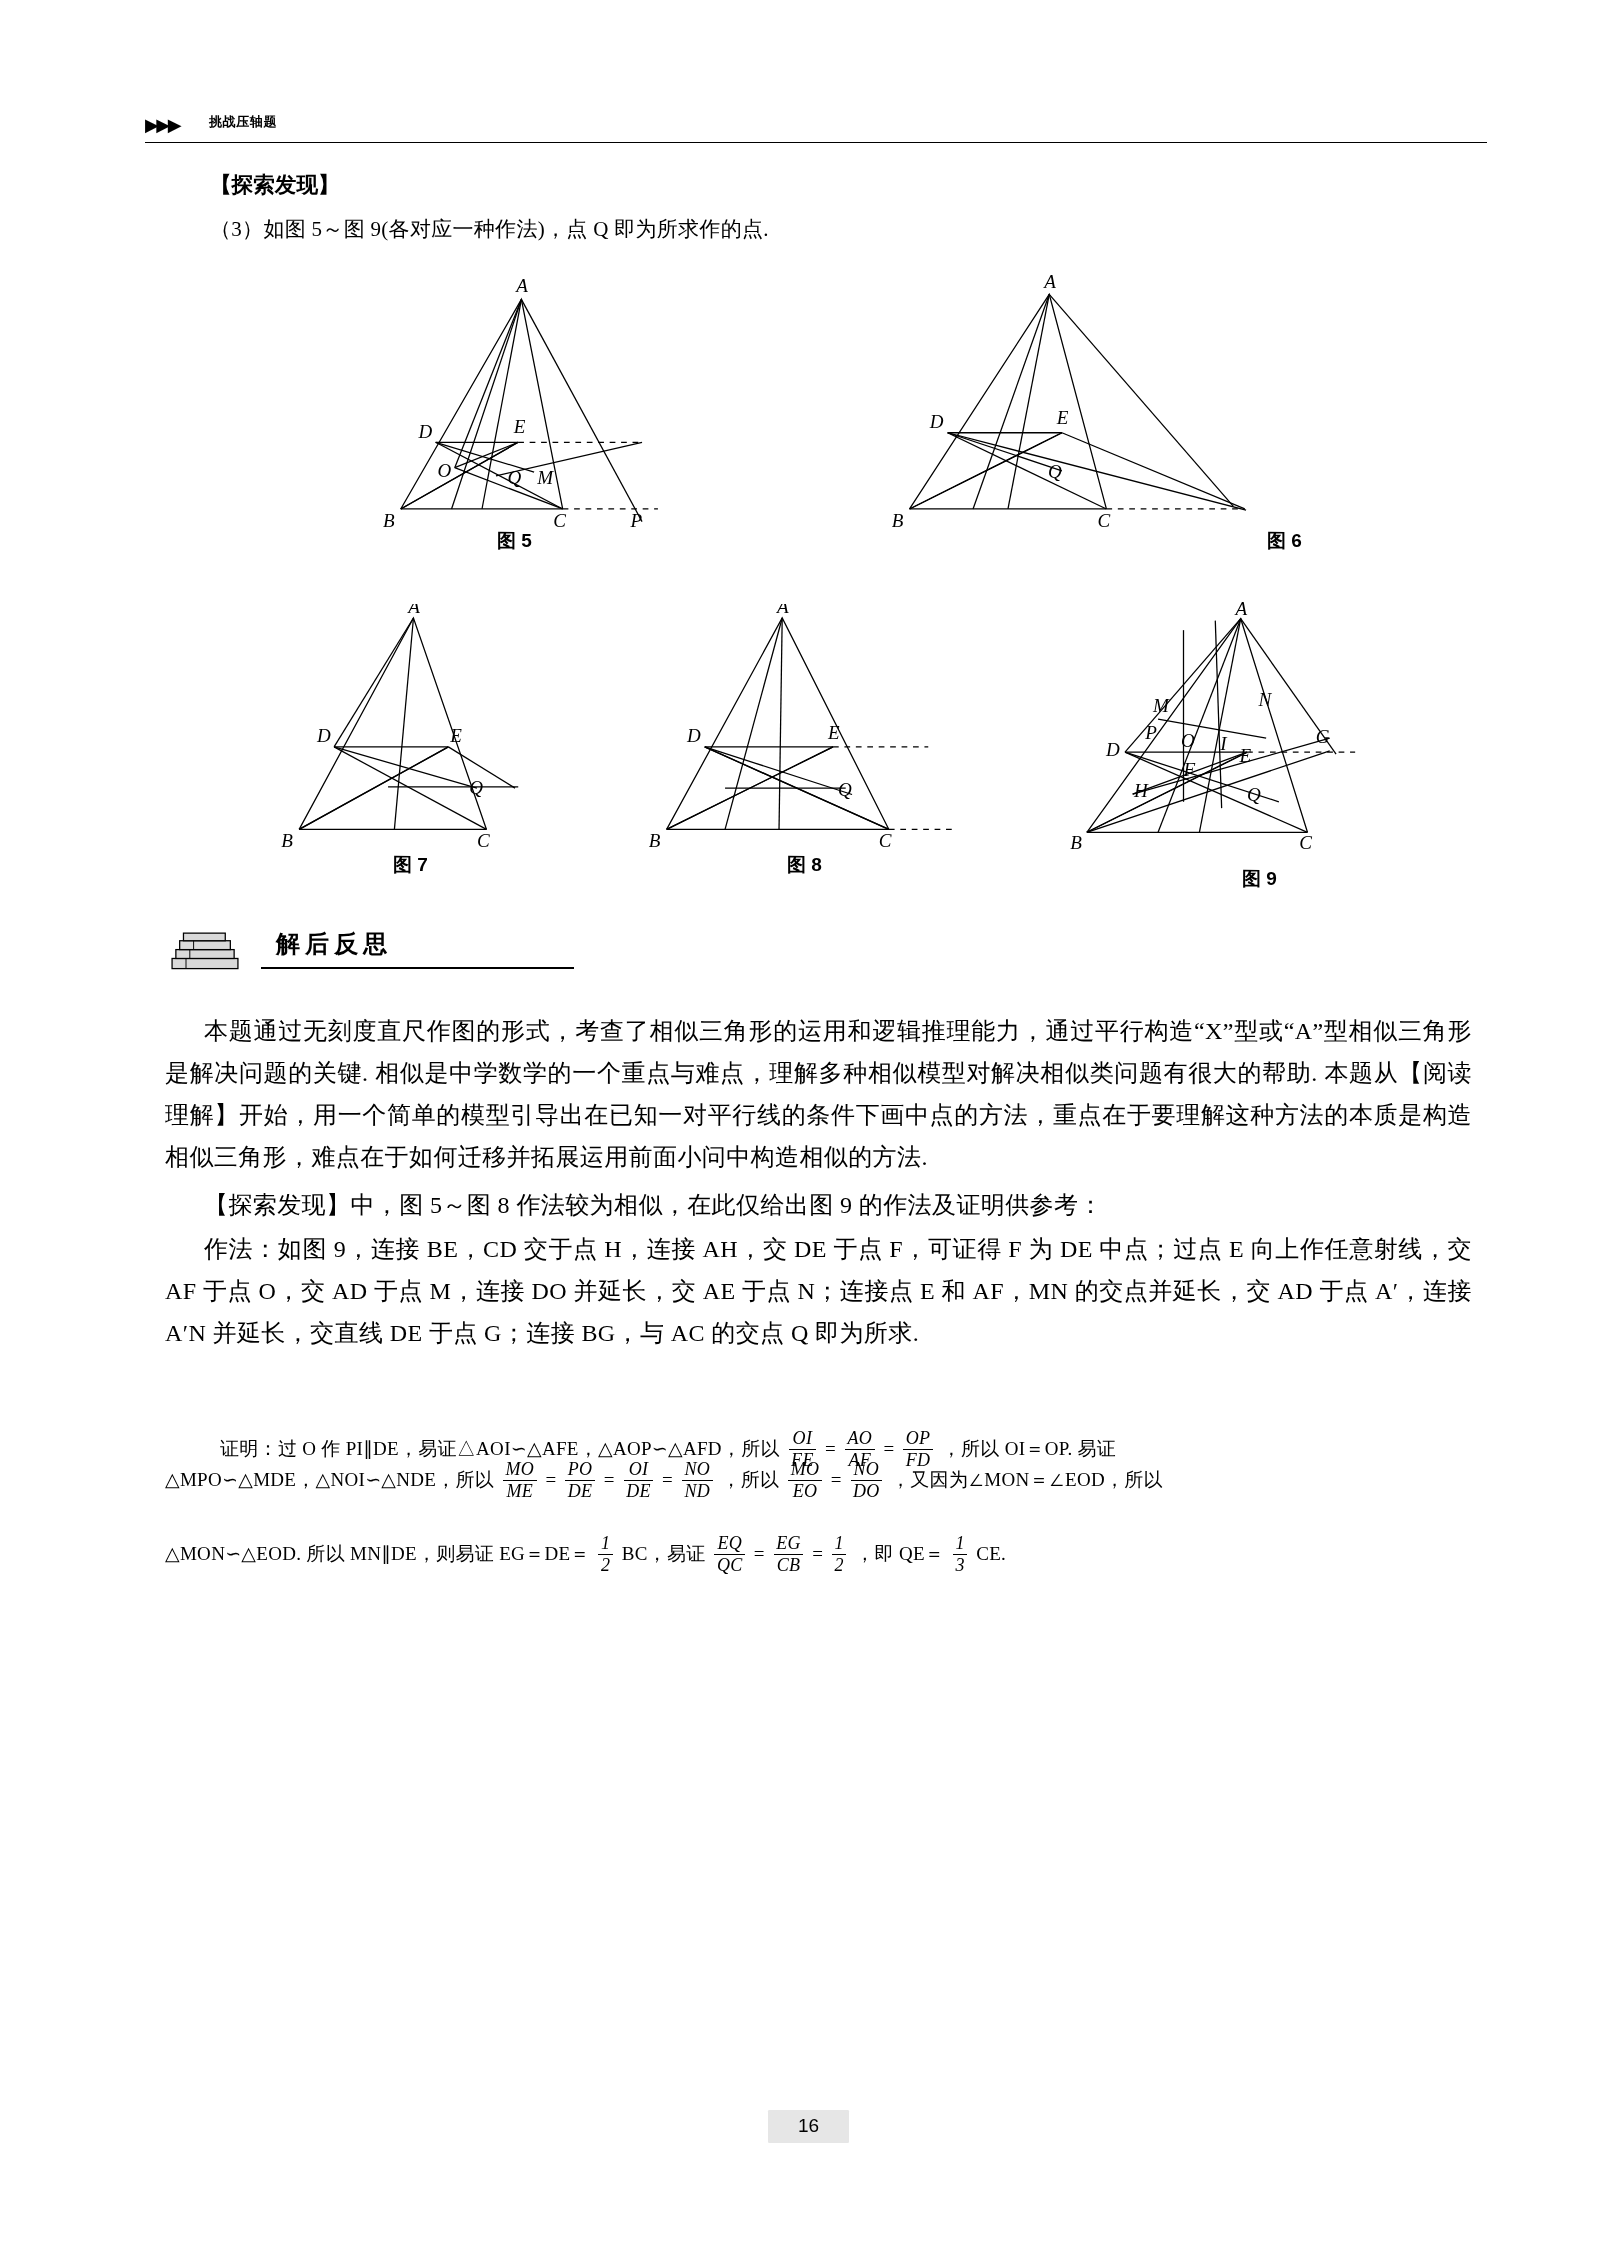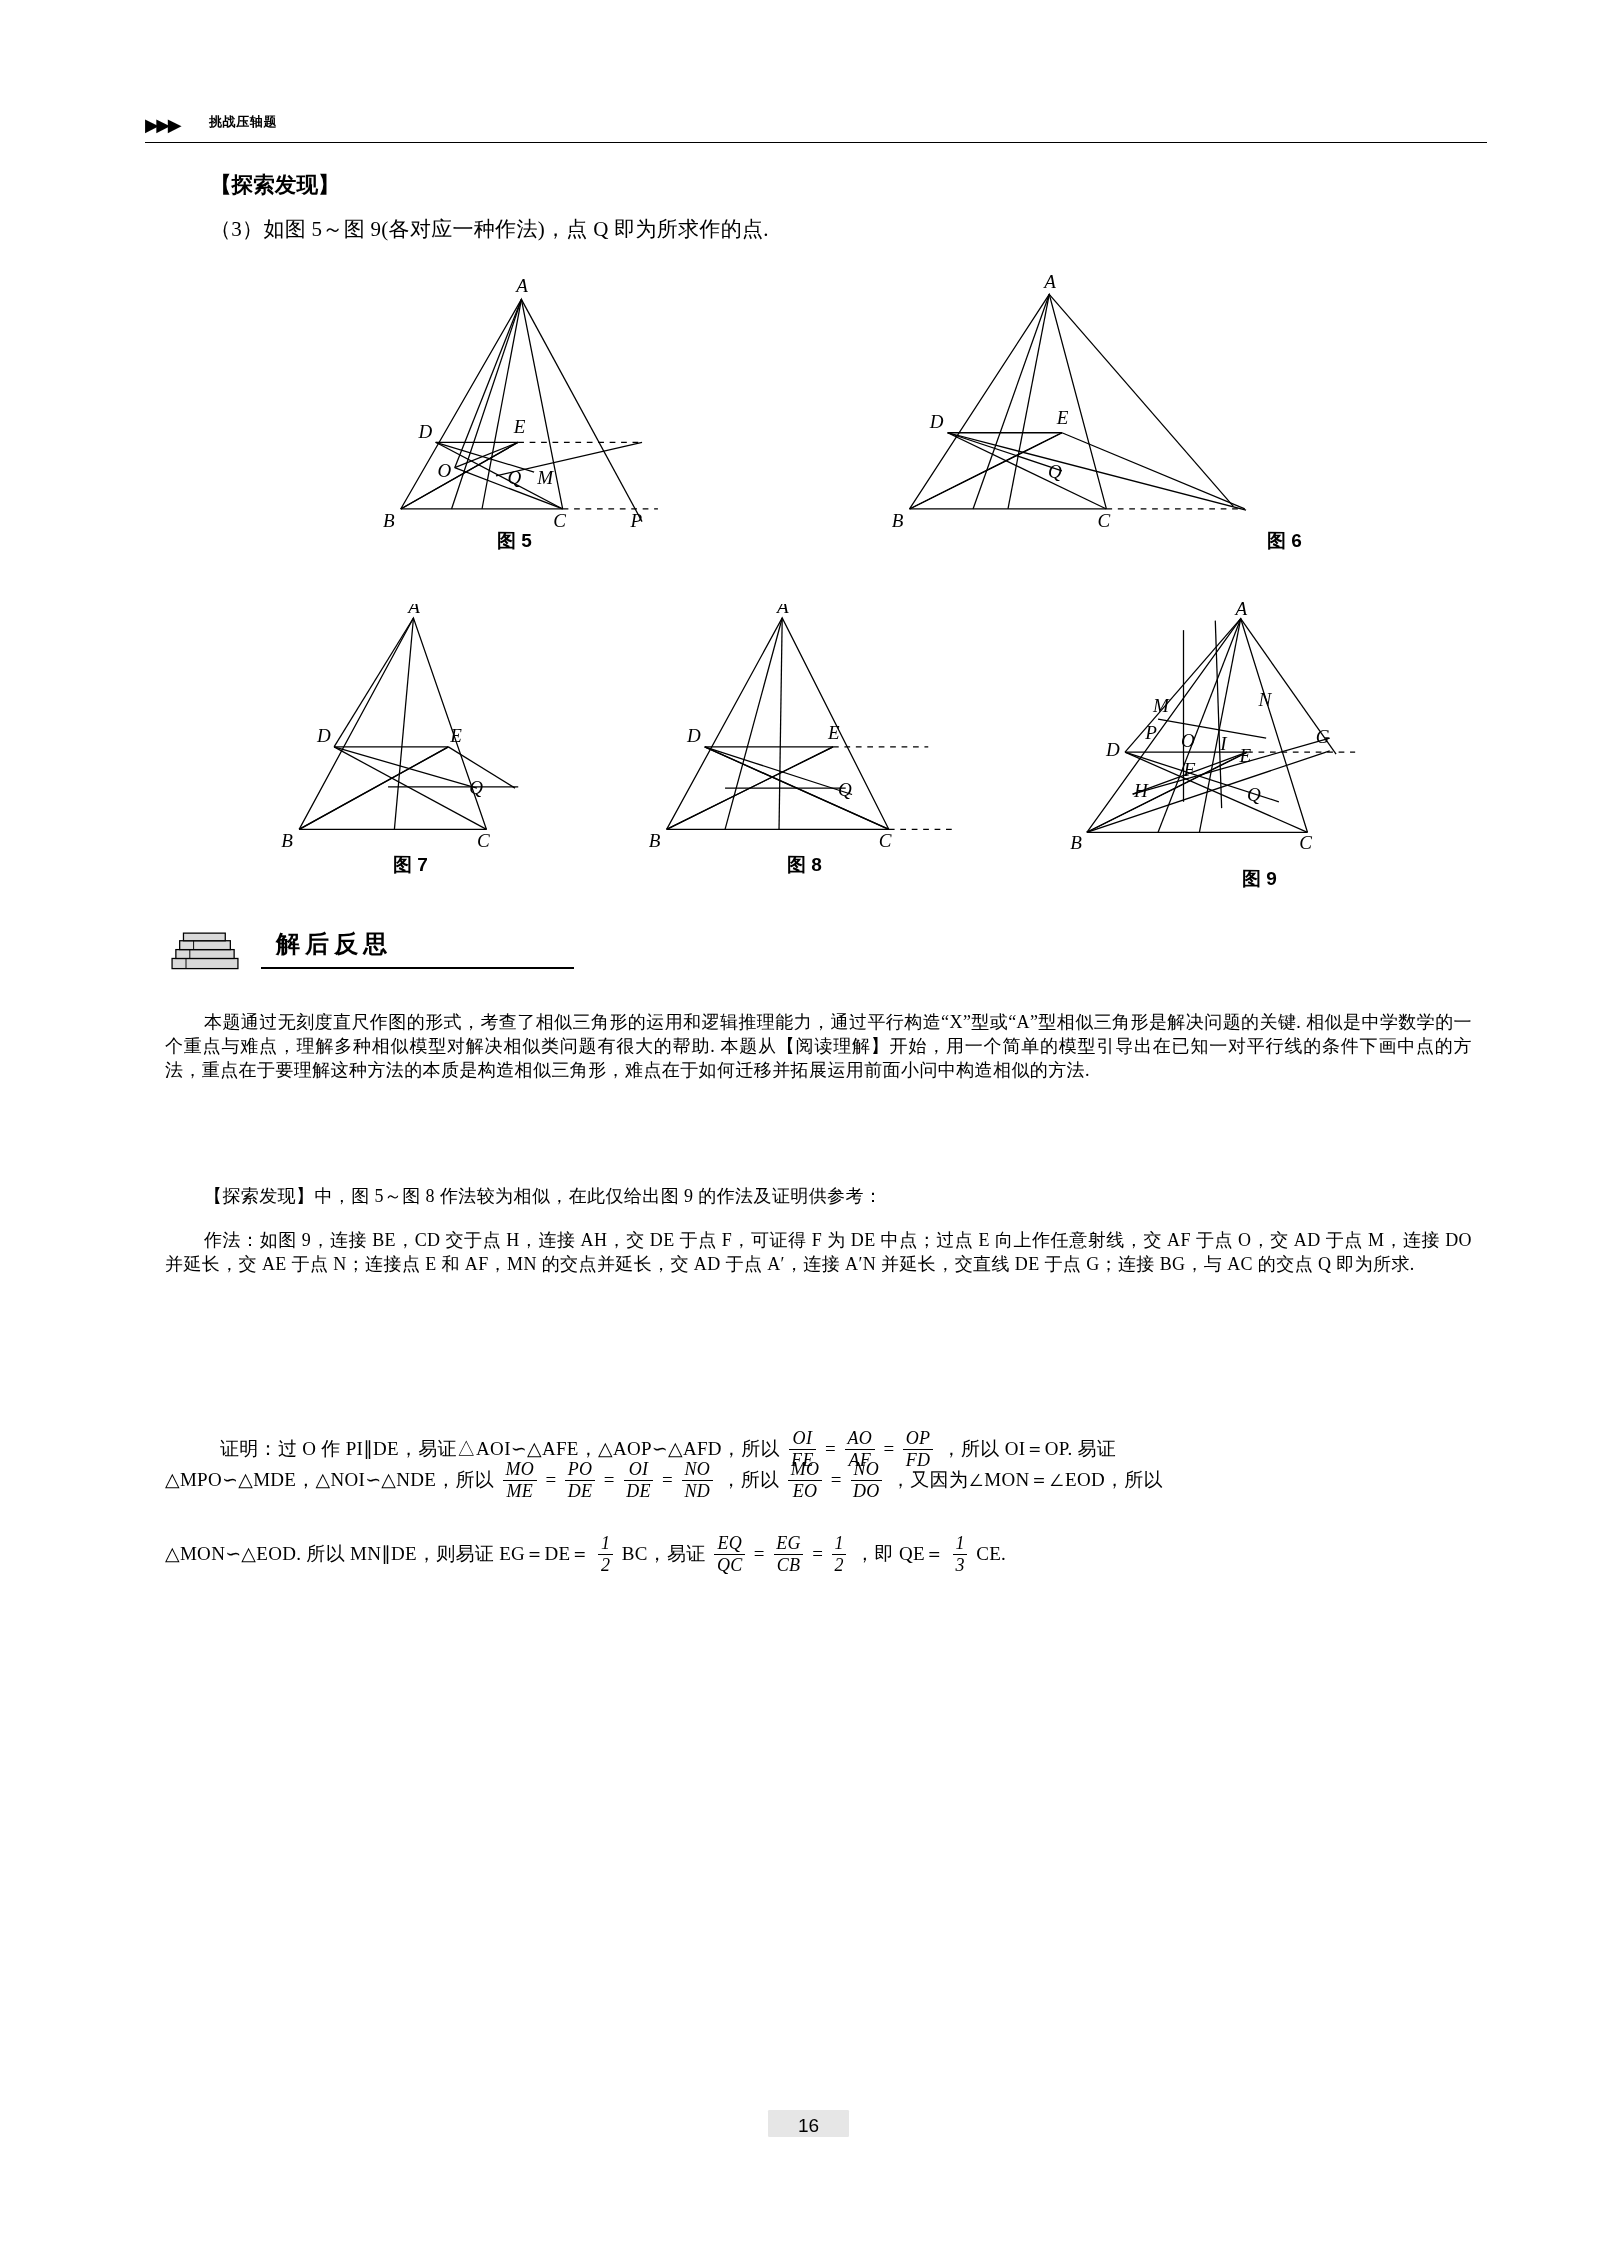--- a/index.html
+++ b/index.html
@@ -114,22 +114,22 @@
     left: 94px;
     top: 43px;
     width: 313px;
     height: 1.9px;
     background: #000;
   }
 
   
   .para {
     position: absolute;
-    font-size: 18px;
-    line-height: 24px;
+    font-size: 24px;
+    line-height: 42px;
     letter-spacing: 0.4px;
     text-align: justify;
     text-justify: inter-ideograph;
   }
   .p1 { left: 165px; top: 1010px; width: 1307px; text-indent: 39px; }
   .p2 { left: 165px; top: 1184px; width: 1307px; text-indent: 39px; }
   .p3 { left: 165px; top: 1228px; width: 1307px; text-indent: 39px; }
 
   
   .mathline {
@@ -148,21 +148,21 @@
   }
   .frac .num { display: block; padding: 0 2.5px; font-size: 18px; font-style: italic; }
   .frac .den { display: block; padding: 0 2.5px; font-size: 18px; font-style: italic; border-top: 1.3px solid #000; }
 
   
   .pagenum-box {
     position: absolute;
     left: 768px;
     top: 2110px;
     width: 81px;
-    height: 27px;
+    height: 33px;
     background: #e6e6e6;
     border-radius: 1.3px;
   }
   .pagenum {
     position: absolute;
     left: 0; top: 5.1px;
     width: 81px;
     text-align: center;
     font-family: "Liberation Sans", sans-serif;
     font-size: 19px;

